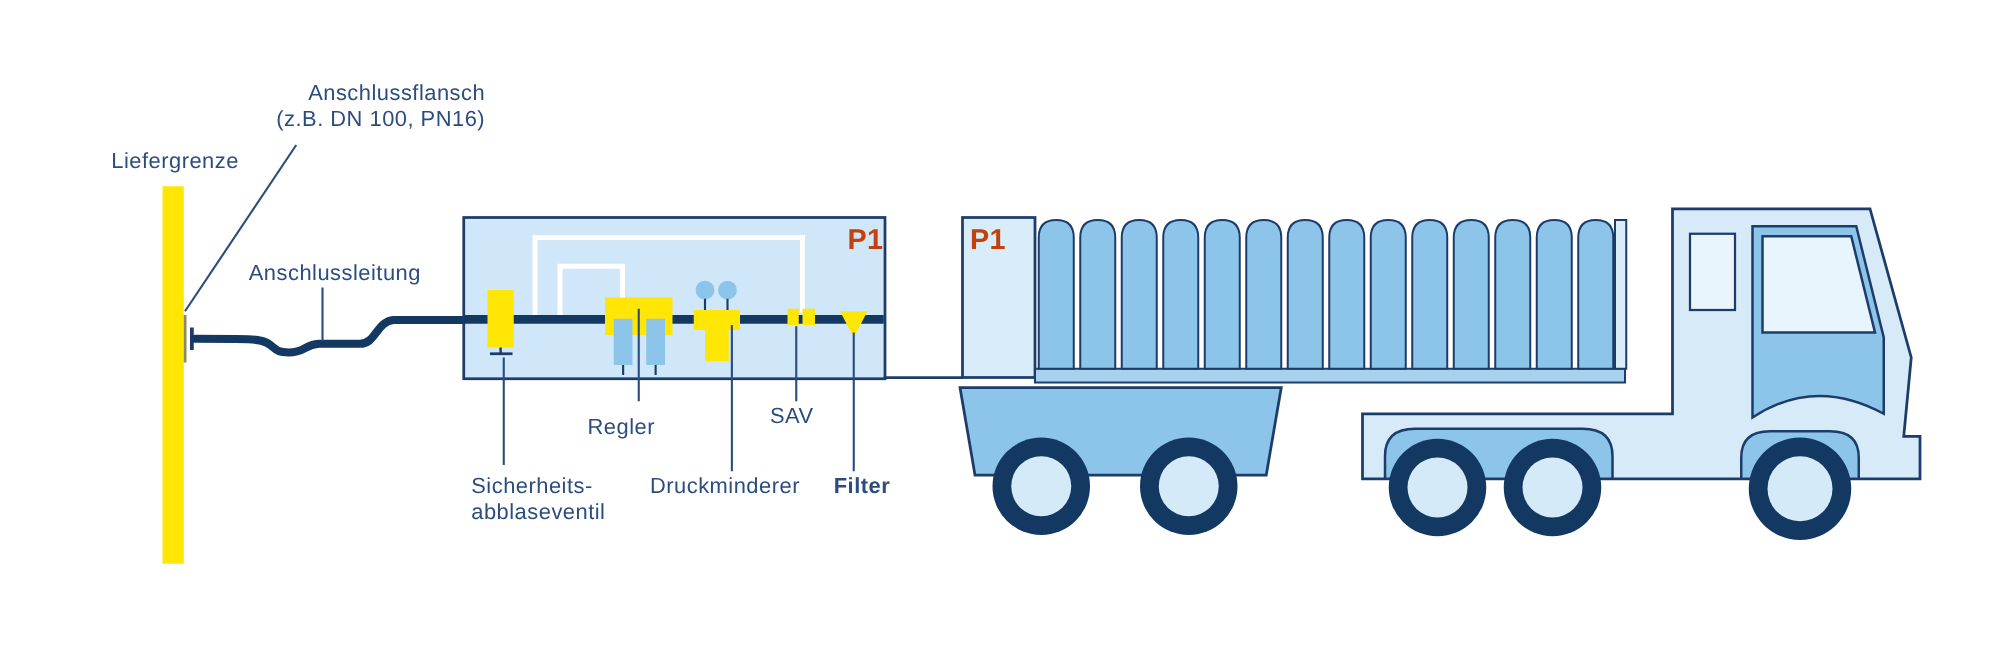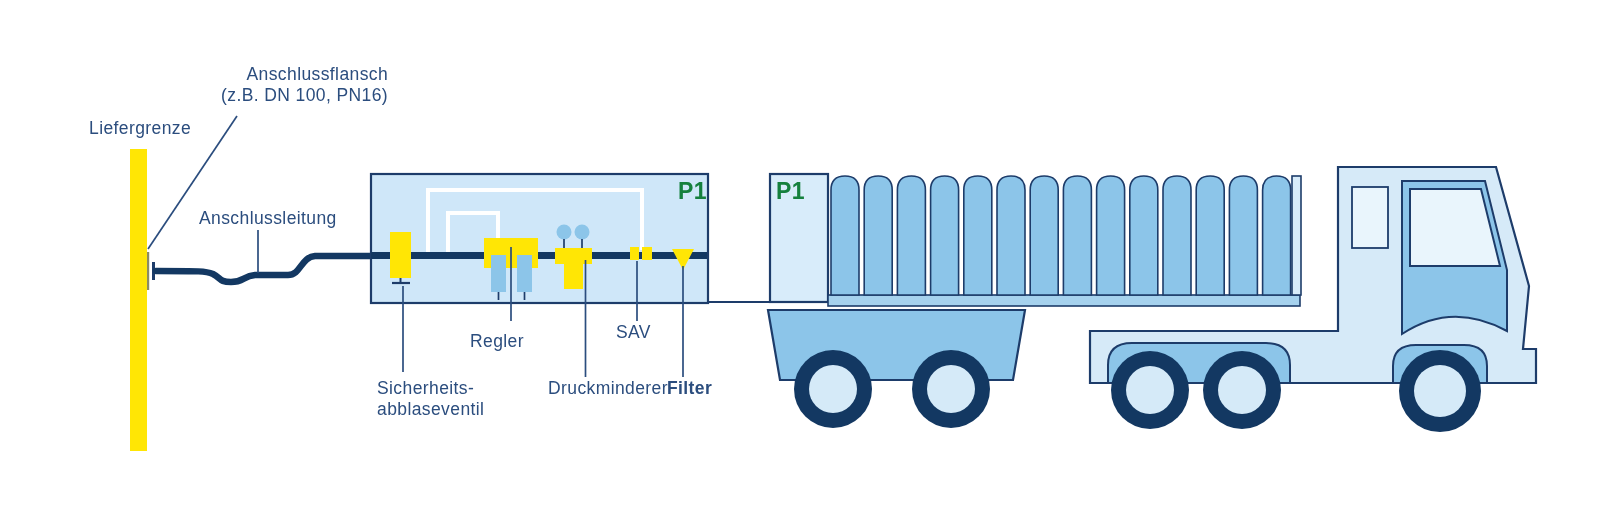--- a/index.html
+++ b/index.html
@@ -6,21 +6,21 @@
   #canvas{
     position:relative;width:1600px;height:532px;background:#ffffff;
     font-family:"Liberation Sans", sans-serif;overflow:hidden;
   }
   #scene{position:absolute;left:0;top:0;}
   .lbl{
     position:absolute;font-size:17.5px;line-height:21px;color:#2b4d7e;
     letter-spacing:0.4px;white-space:nowrap;
   }
   .p1{
-    position:absolute;font-size:23px;font-weight:600;color:#15803d;
+    position:absolute;font-size:23px;font-weight:600;color:#c2410c;
     letter-spacing:0.3px;white-space:nowrap;
   }
 </style>
 </head>
 <body>
 
 <div id="canvas">
 
   <svg id="scene" width="1600" height="532" viewBox="0 0 1600 532">
 
@@ -141,16 +141,16 @@
 
   <div class="lbl" style="left:357px;top:378px;margin-left:20px;">
     <div>Sicherheits-</div>
     <div>abblaseventil</div>
   </div>
 
   <div class="lbl" style="left:470px;top:331px;">Regler</div>
 
   <div class="lbl" style="left:616px;top:322px;text-align:right;">SAV</div>
 
-  <div class="lbl" style="left:548px;top:378px;">Druckminderer</div>
+  <div class="lbl" style="left:520px;top:378px;">Druckminderer</div>
 
   <div class="lbl" style="left:667px;top:378px;font-weight:bold;">Filter</div>
 </div>
 
 </body></html>

